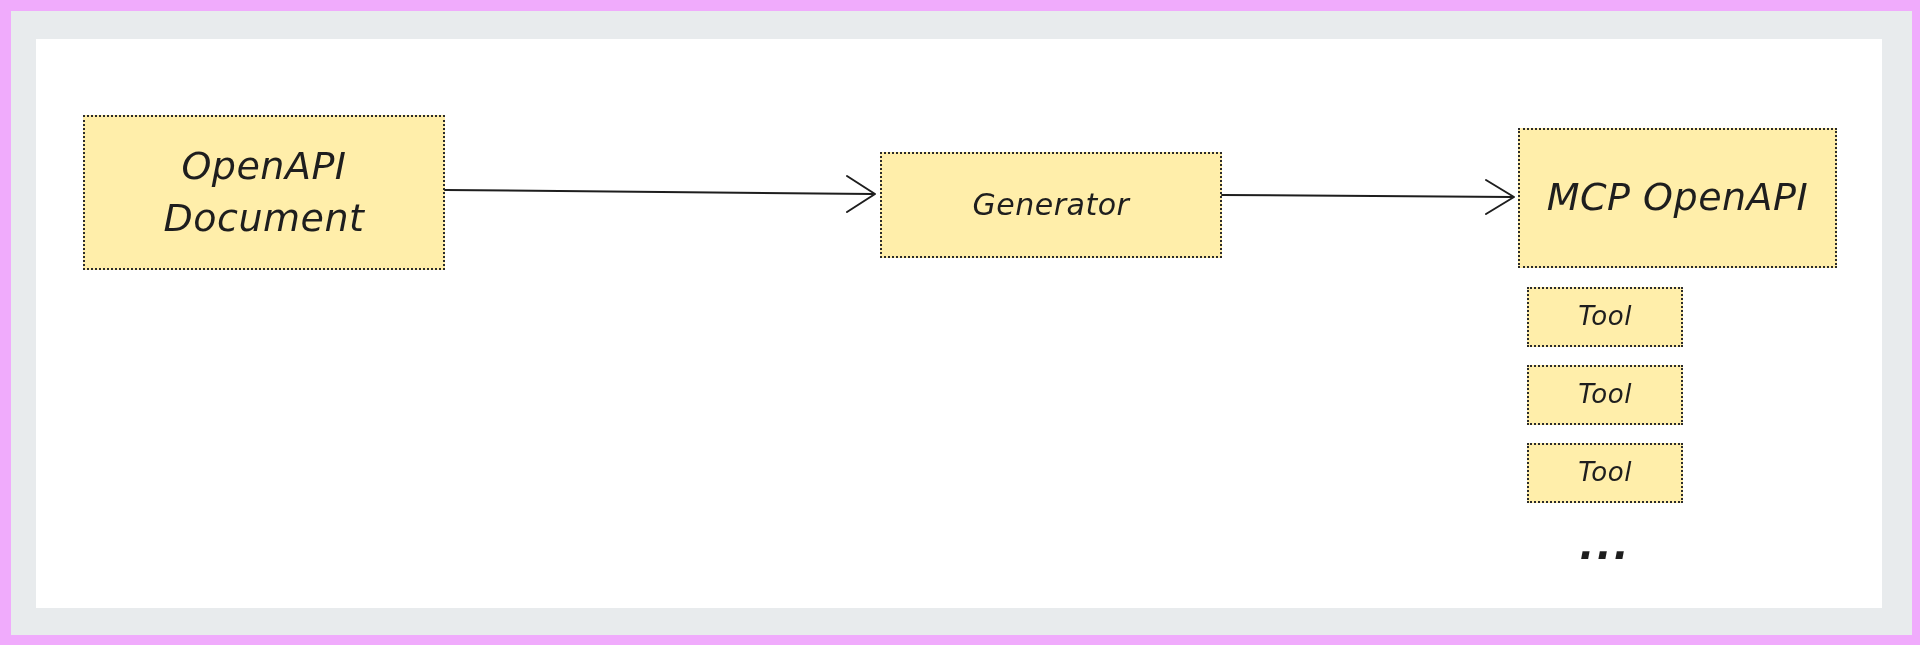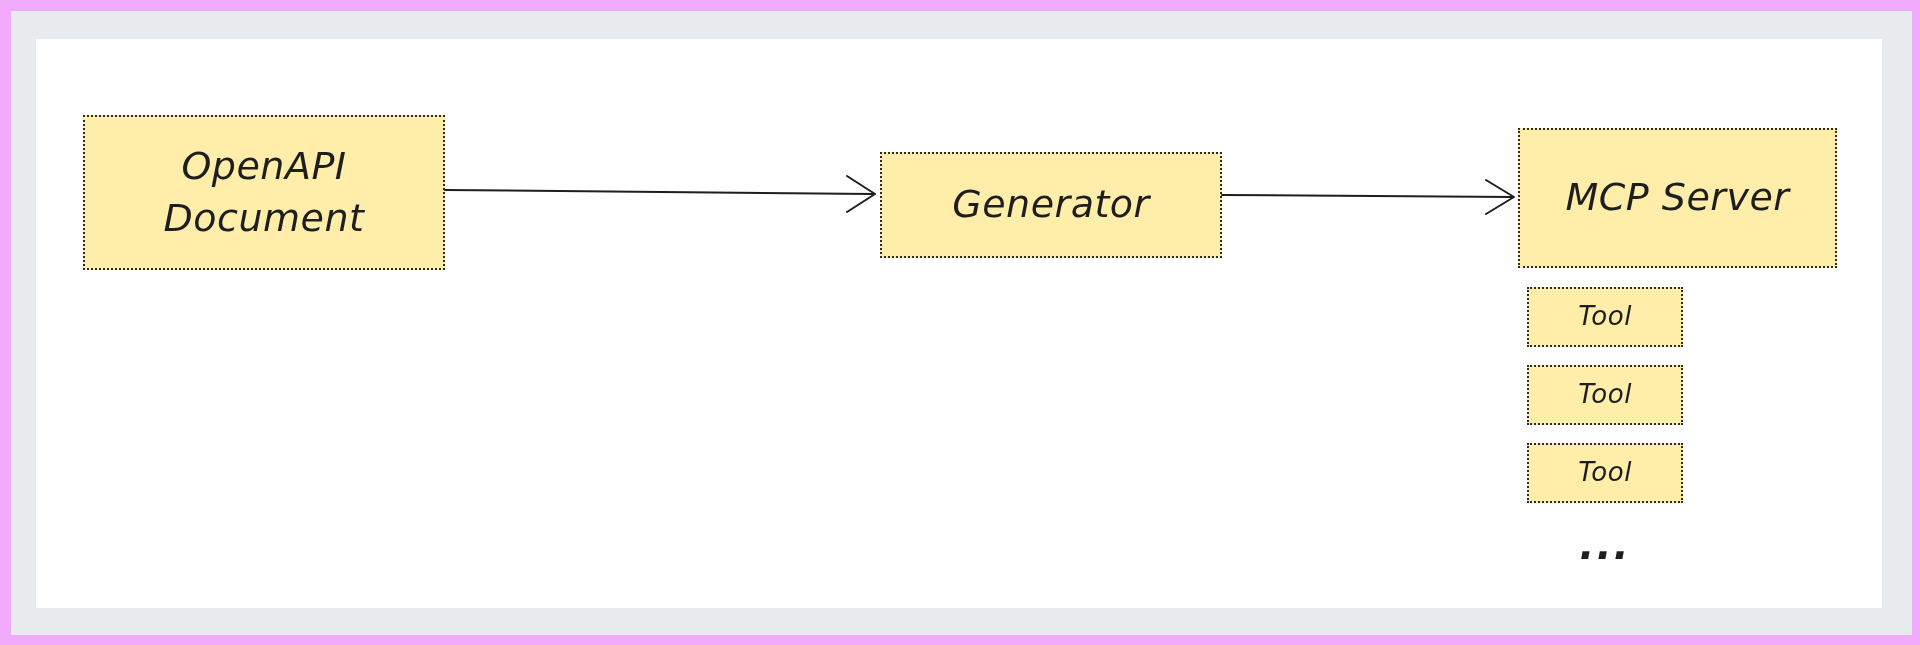--- a/index.html
+++ b/index.html
@@ -63,21 +63,21 @@
     top: 115px;
     width: 362px;
     height: 155px;
     font-size: 38px;
   }
   #node-generator {
     left: 880px;
     top: 152px;
     width: 342px;
     height: 106px;
-    font-size: 38px;
+    font-size: 30px;
   }
   #node-mcpserver {
     left: 1518px;
     top: 128px;
     width: 319px;
     height: 140px;
     font-size: 38px;
   }
   .node-tool {
     left: 1527px;
@@ -147,21 +147,21 @@
     <polyline points="404,6 432,24 404,42"></polyline>
   </svg>
 
   <div class="node" id="node-generator">Generator</div>
 
   <svg class="connector" id="edge-generator-mcpserver" viewBox="0 0 302 60" width="302" height="60">
     <line x1="2" y1="20" x2="292" y2="22"></line>
     <polyline points="266,5 294,22 266,39"></polyline>
   </svg>
 
-  <div class="node" id="node-mcpserver">MCP Server</div>
+  <div class="node" id="node-mcpserver">MCP OpenAPI</div>
 
   <div class="node node-tool" id="node-tool-1">Tool</div>
   <div class="node node-tool" id="node-tool-2">Tool</div>
   <div class="node node-tool" id="node-tool-3">Tool</div>
 
   <div class="ellipsis">...</div>
 
 </div>
 
 </body></html>

